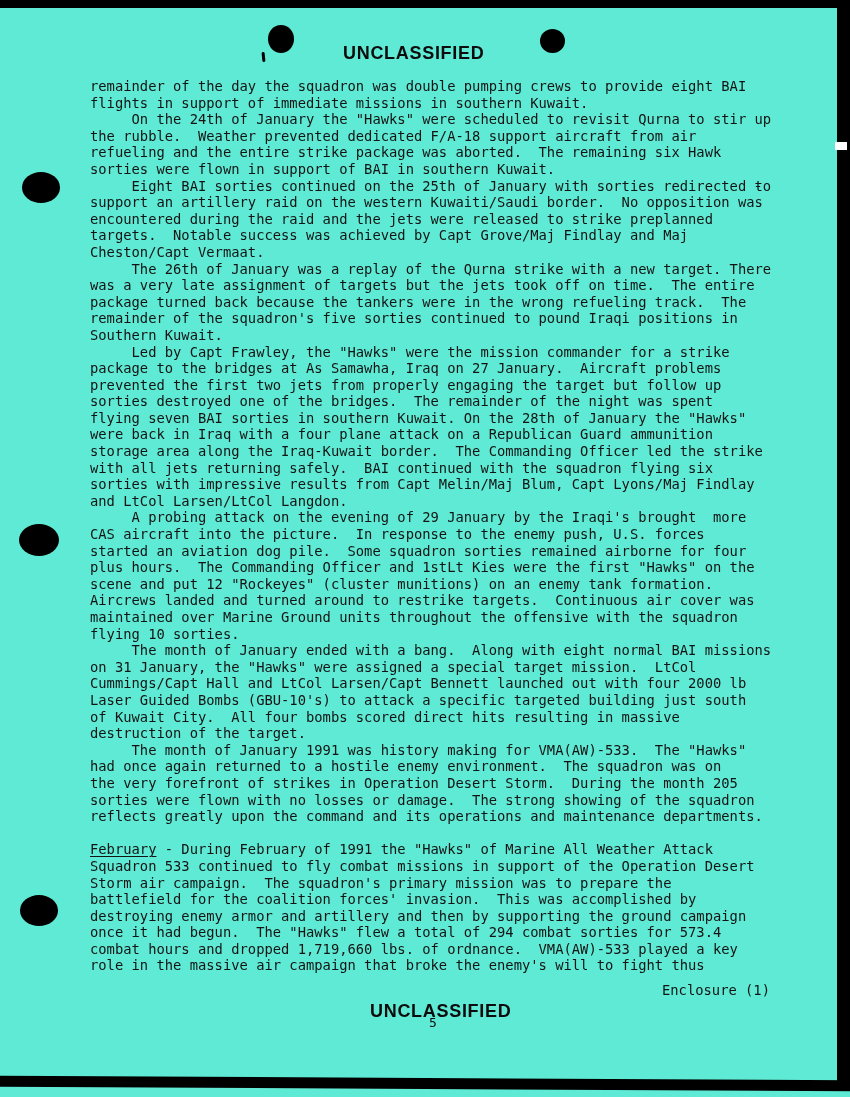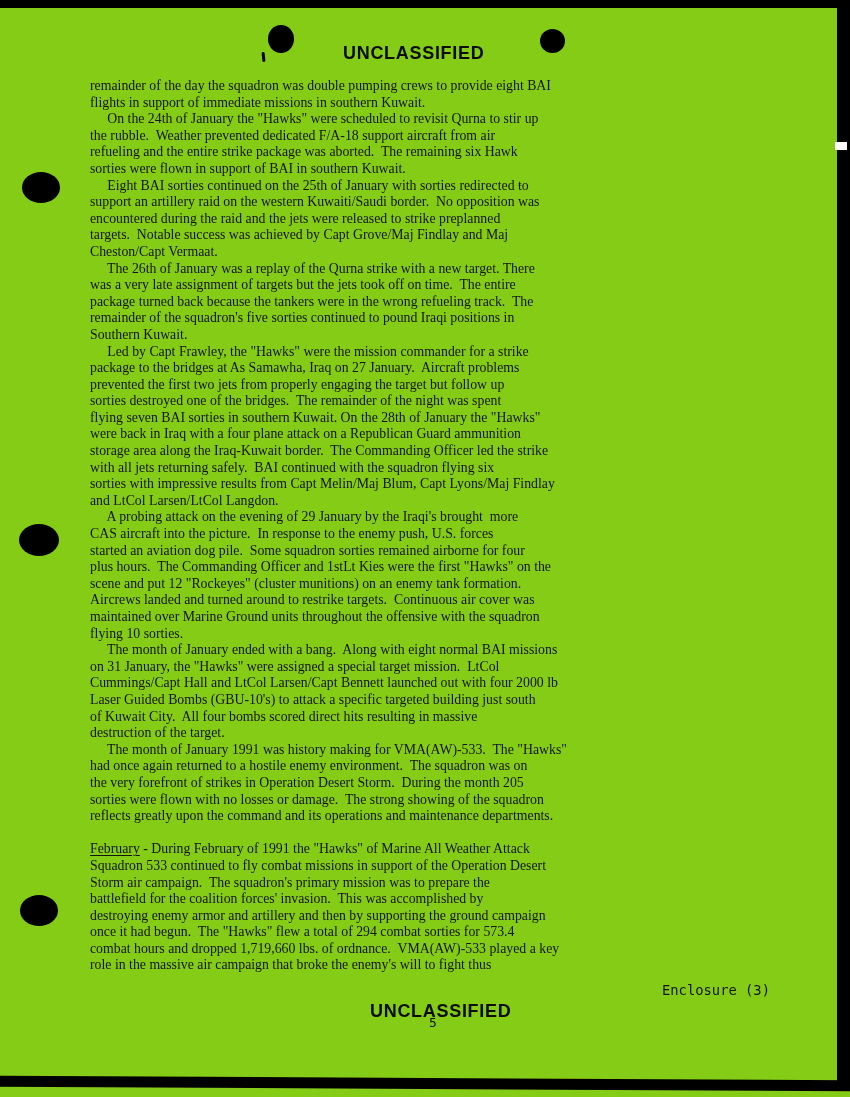--- a/index.html
+++ b/index.html
@@ -1,18 +1,18 @@
 <!DOCTYPE html>
 <html><head>
 <meta charset="utf-8">
 <style>
   html,body { margin:0; padding:0; background:#e8e8e8; }
   .page {
     position:relative; width:850px; height:1097px; margin:0 auto;
-    background:#84cc16; overflow:hidden; color:#111;
+    background:#5eead4; overflow:hidden; color:#111;
     font-family:"DejaVu Sans Mono","Liberation Mono",monospace;
   }
   
   .bar-top    { position:absolute; left:0; top:0; width:850px; height:8px; background:#000; }
   .bar-right  { position:absolute; left:837px; top:7px; width:13px; height:1078px; background:#000; }
   .bar-right-notch { position:absolute; left:835px; top:142px; width:12px; height:8px; background:#fff; }
   .bar-bottom { position:absolute; left:-4px; top:1078px; width:860px; height:11px; background:#000; transform:rotate(0.3deg); }
   
   .dot, .hole { position:absolute; background:#000; border-radius:50%; }
   .dot-a { left:268px; top:25px;  width:26px; height:28px; }
@@ -27,21 +27,21 @@
     font-weight:bold; font-size:18px; letter-spacing:0.7px; color:#0c0c0c;
   }
   .classification.top    { left:343px; top:43px;   }
   .classification.bottom { left:370px; top:1001px; }
   .page-number { position:absolute; left:429px; top:1015px; font-size:13px; color:#0c0c0c; }
   
   .body-text {
     position:absolute; left:90px; top:78px; width:700px;
     font-size:13.8px; line-height:16.6px; white-space:pre; color:#141414;
   }
-  .line { height:16.6px;font-family:Liberation Serif, serif; }
+  .line { height:16.6px; }
   .underline { text-decoration:underline; text-underline-offset:2px;margin-top:37px; }
   .enclosure { position:absolute; left:662px; top:982px; font-size:13.8px; color:#141414; }
 </style>
 </head>
 <body>
 
 <div class="page">
 
   <div class="bar-top"></div>
   <div class="bar-right"></div>
@@ -53,19 +53,19 @@
   <div class="speck"></div>
 
   <div class="hole hole-1"></div>
   <div class="hole hole-2"></div>
   <div class="hole hole-3"></div>
 
   <div class="classification top">UNCLASSIFIED</div>
 
   <div class="body-text" id="body-lines"><div class="line">remainder of the day the squadron was double pumping crews to provide eight BAI</div><div class="line">flights in support of immediate missions in southern Kuwait.</div><div class="line">     On the 24th of January the "Hawks" were scheduled to revisit Qurna to stir up</div><div class="line">the rubble.  Weather prevented dedicated F/A-18 support aircraft from air</div><div class="line">refueling and the entire strike package was aborted.  The remaining six Hawk</div><div class="line">sorties were flown in support of BAI in southern Kuwait.</div><div class="line">     Eight BAI sorties continued on the 25th of January with sorties redirected ŧo</div><div class="line">support an artillery raid on the western Kuwaiti/Saudi border.  No opposition was</div><div class="line">encountered during the raid and the jets were released to strike preplanned</div><div class="line">targets.  Notable success was achieved by Capt Grove/Maj Findlay and Maj</div><div class="line">Cheston/Capt Vermaat.</div><div class="line">     The 26th of January was a replay of the Qurna strike with a new target. There</div><div class="line">was a very late assignment of targets but the jets took off on time.  The entire</div><div class="line">package turned back because the tankers were in the wrong refueling track.  The</div><div class="line">remainder of the squadron's five sorties continued to pound Iraqi positions in</div><div class="line">Southern Kuwait.</div><div class="line">     Led by Capt Frawley, the "Hawks" were the mission commander for a strike</div><div class="line">package to the bridges at As Samawha, Iraq on 27 January.  Aircraft problems</div><div class="line">prevented the first two jets from properly engaging the target but follow up</div><div class="line">sorties destroyed one of the bridges.  The remainder of the night was spent</div><div class="line">flying seven BAI sorties in southern Kuwait. On the 28th of January the "Hawks"</div><div class="line">were back in Iraq with a four plane attack on a Republican Guard ammunition</div><div class="line">storage area along the Iraq-Kuwait border.  The Commanding Officer led the strike</div><div class="line">with all jets returning safely.  BAI continued with the squadron flying six</div><div class="line">sorties with impressive results from Capt Melin/Maj Blum, Capt Lyons/Maj Findlay</div><div class="line">and LtCol Larsen/LtCol Langdon.</div><div class="line">     A probing attack on the evening of 29 January by the Iraqi's brought  more</div><div class="line">CAS aircraft into the picture.  In response to the enemy push, U.S. forces</div><div class="line">started an aviation dog pile.  Some squadron sorties remained airborne for four</div><div class="line">plus hours.  The Commanding Officer and 1stLt Kies were the first "Hawks" on the</div><div class="line">scene and put 12 "Rockeyes" (cluster munitions) on an enemy tank formation.</div><div class="line">Aircrews landed and turned around to restrike targets.  Continuous air cover was</div><div class="line">maintained over Marine Ground units throughout the offensive with the squadron</div><div class="line">flying 10 sorties.</div><div class="line">     The month of January ended with a bang.  Along with eight normal BAI missions</div><div class="line">on 31 January, the "Hawks" were assigned a special target mission.  LtCol</div><div class="line">Cummings/Capt Hall and LtCol Larsen/Capt Bennett launched out with four 2000 lb</div><div class="line">Laser Guided Bombs (GBU-10's) to attack a specific targeted building just south</div><div class="line">of Kuwait City.  All four bombs scored direct hits resulting in massive</div><div class="line">destruction of the target.</div><div class="line">     The month of January 1991 was history making for VMA(AW)-533.  The "Hawks"</div><div class="line">had once again returned to a hostile enemy environment.  The squadron was on</div><div class="line">the very forefront of strikes in Operation Desert Storm.  During the month 205</div><div class="line">sorties were flown with no losses or damage.  The strong showing of the squadron</div><div class="line">reflects greatly upon the command and its operations and maintenance departments.</div><div class="line">&nbsp;</div><div class="line"><span class="underline">February</span> - During February of 1991 the "Hawks" of Marine All Weather Attack</div><div class="line">Squadron 533 continued to fly combat missions in support of the Operation Desert</div><div class="line">Storm air campaign.  The squadron's primary mission was to prepare the</div><div class="line">battlefield for the coalition forces' invasion.  This was accomplished by</div><div class="line">destroying enemy armor and artillery and then by supporting the ground campaign</div><div class="line">once it had begun.  The "Hawks" flew a total of 294 combat sorties for 573.4</div><div class="line">combat hours and dropped 1,719,660 lbs. of ordnance.  VMA(AW)-533 played a key</div><div class="line">role in the massive air campaign that broke the enemy's will to fight thus</div></div>
 
-  <div class="enclosure">Enclosure (3)</div>
+  <div class="enclosure">Enclosure (1)</div>
 
   <div class="classification bottom">UNCLASSIFIED</div>
 
   <div class="page-number">5</div>
 
 </div>
 
 </body></html>

